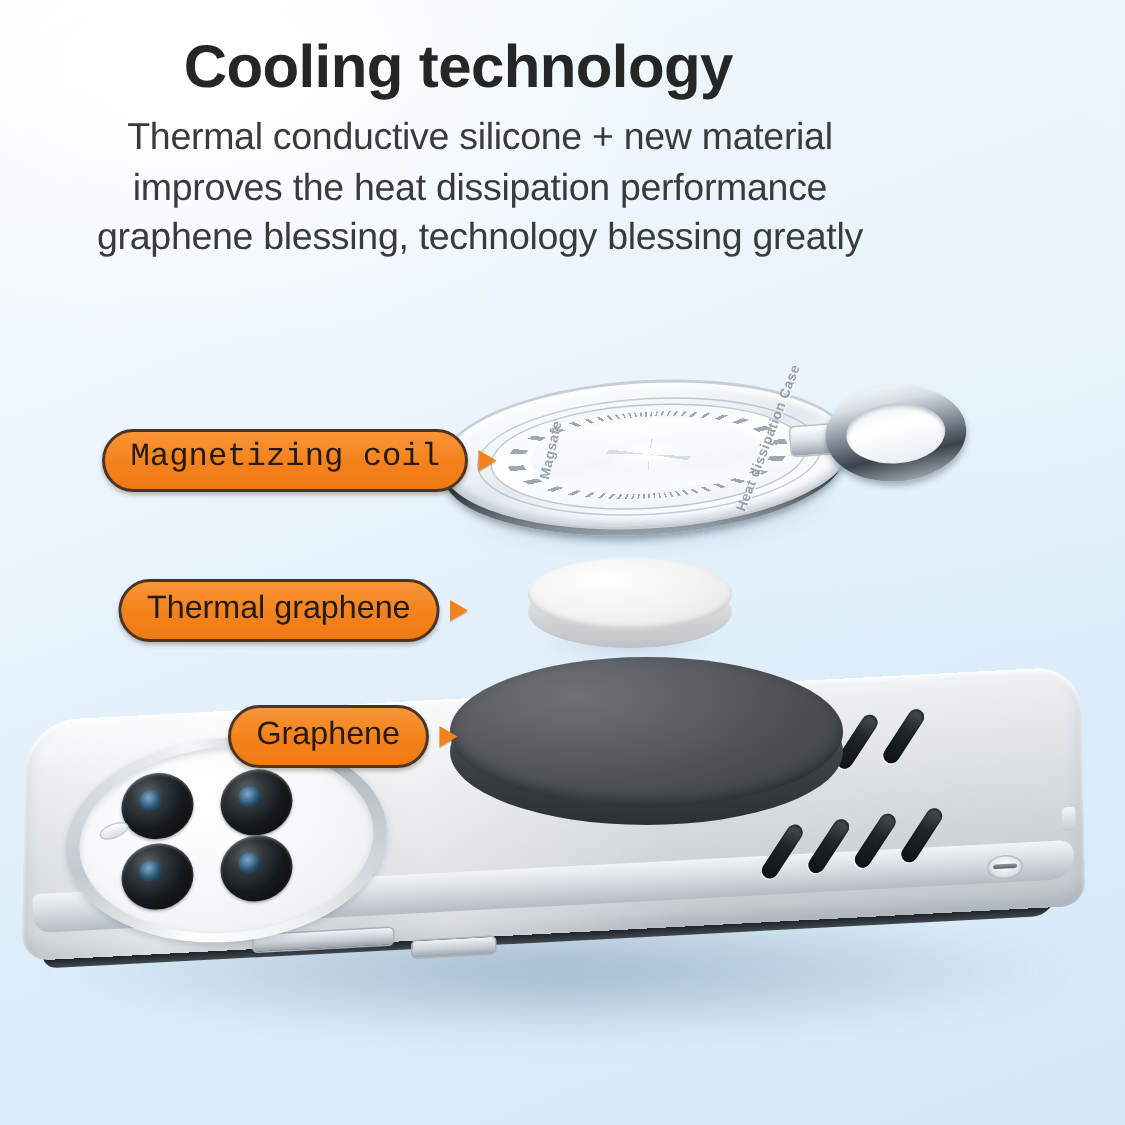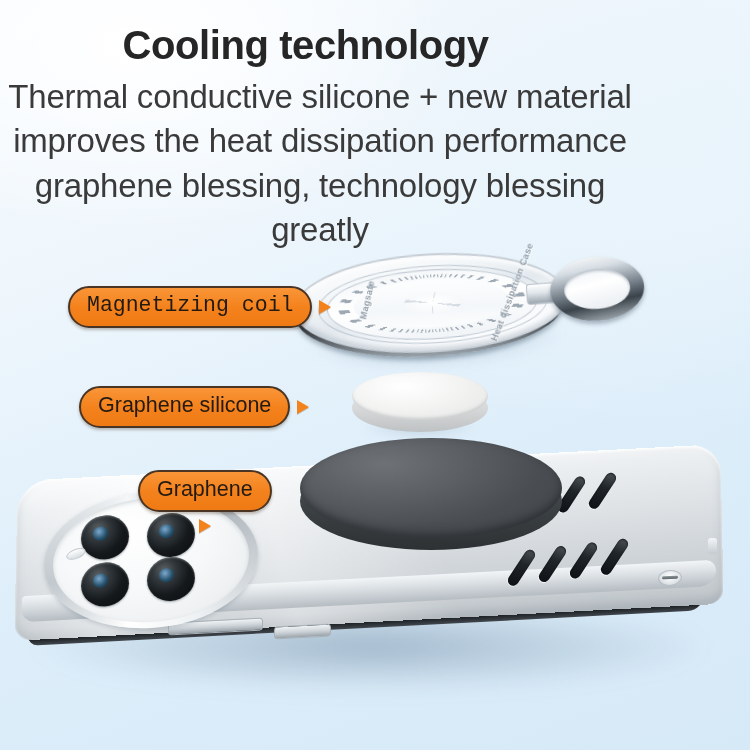--- a/index.html
+++ b/index.html
@@ -17,21 +17,21 @@
       linear-gradient(160deg,#f7fbfe 0%, #eef6fc 30%, #ddeefa 62%, #d6e9f7 100%);
   }
 
   
   .header{position:absolute;left:0;top:24px;width:611px;text-align:center;}
   .title{
     font-size:40px;font-weight:bold;color:#262626;letter-spacing:-0.4px;
     line-height:1.08;margin:0 0 8px 0;
   }
   .subtitle{
-    font-size:33px;color:#3a3a3a;line-height:1.34;font-weight:400;
+    font-size:25px;color:#3a3a3a;line-height:1.34;font-weight:400;
     margin:0 auto;width:640px;letter-spacing:-0.2px;
   }
   .subtitle span{display:block;}
 
   
   .callout{position:absolute;display:flex;align-items:center;gap:7px;z-index:40;}
   .pill{
     background:linear-gradient(180deg,#f99538 0%,#f4821c 52%,#ef7a14 100%);
     border:2.2px solid #4a3524;
     border-radius:22px;
@@ -45,21 +45,21 @@
   }
   .tri{
     width:0;height:0;
     border-top:7.5px solid transparent;
     border-bottom:7.5px solid transparent;
     border-left:12px solid #f4821c;
     filter:drop-shadow(0 1px 0 rgba(120,70,20,.35));
   }
   #co-coil{left:68px;top:286px;font-family:Liberation Mono, monospace;}
   #co-silicone{left:79px;top:386px;}
-  #co-graphene{left:138px;top:470px;flex-direction:column;}
+  #co-graphene{left:152px;top:470px;}
 
   
   .puck{
     position:absolute;left:289px;top:250px;width:300px;height:115px;z-index:30;
     transform:rotate(-3.2deg);
   }
   .puck .shadow{
     position:absolute;left:14px;top:60px;width:262px;height:60px;border-radius:50%;
     background:radial-gradient(ellipse at 50% 50%, rgba(90,120,150,.30) 0%, rgba(90,120,150,0) 70%);
     filter:blur(5px);
@@ -346,21 +346,21 @@
     <div class="speaker"></div>
     <div class="sidenotch"></div>
   </div>
 
   <div class="callout" id="co-coil">
     <div class="pill">Magnetizing coil</div>
     <div class="tri"></div>
   </div>
 
   <div class="callout" id="co-silicone">
-    <div class="pill">Graphene silicone</div>
+    <div class="pill">Thermal graphene</div>
     <div class="tri"></div>
   </div>
 
   <div class="callout" id="co-graphene">
     <div class="pill">Graphene</div>
     <div class="tri"></div>
   </div>
 
 </div>
 

